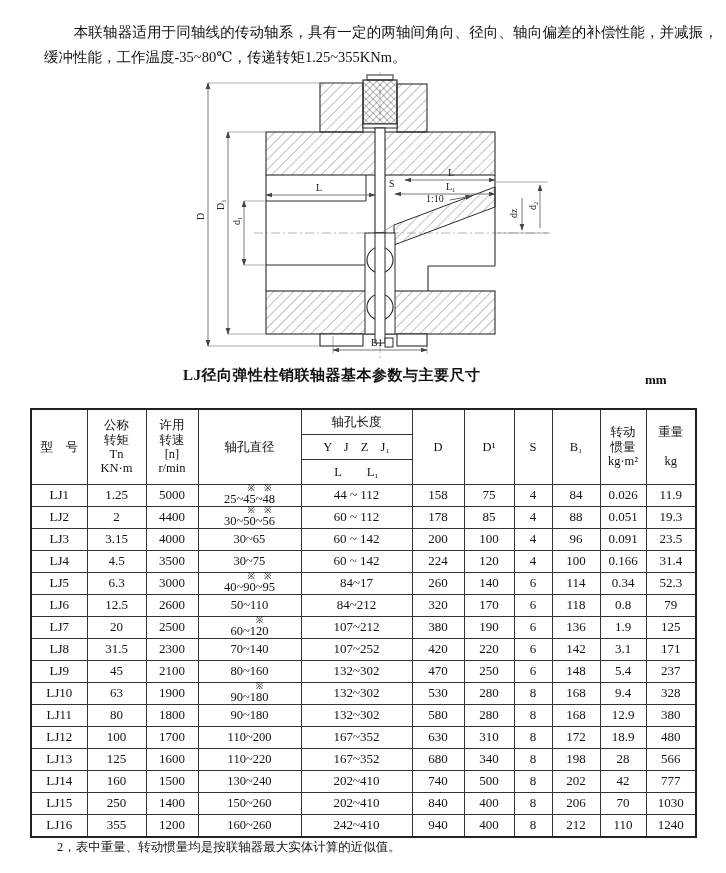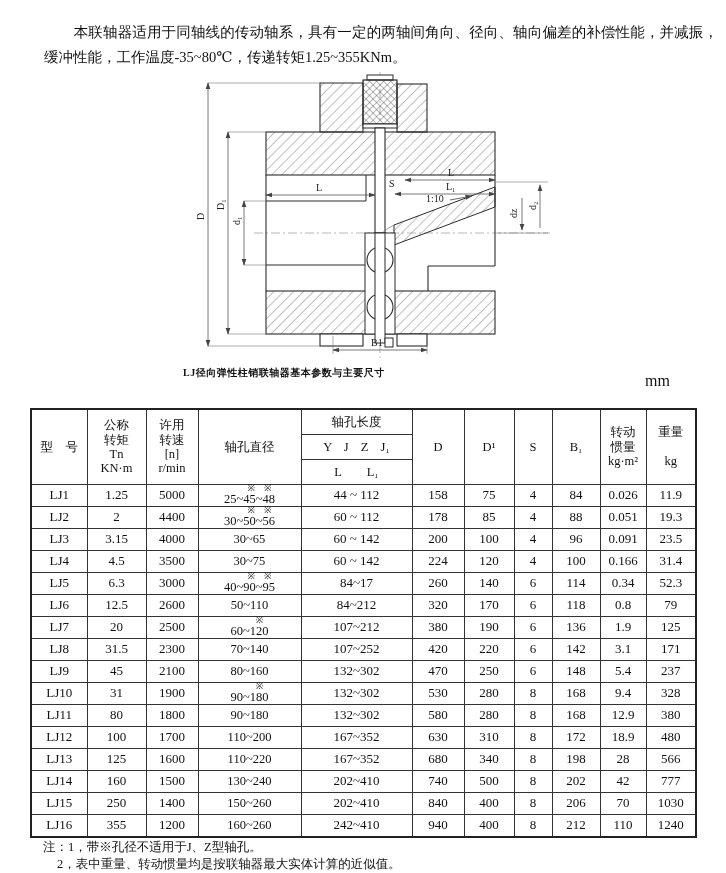--- a/index.html
+++ b/index.html
@@ -7,22 +7,22 @@
     width:726px;height:873px;position:relative;background:#ffffff;
     font-family:"Liberation Serif","DejaVu Serif",serif;color:#111;
     overflow:hidden;
   }
   .intro{
     position:absolute;top:4px;left:28px;width:674px;
     font-size:14.5px;line-height:1.72;text-indent:2.05em;text-align:justify;
     margin:16px;
   }
   .drawing{position:absolute;top:70px;left:168px;width:390px;height:292px;}
-  .tbl-title{position:absolute;top:366px;left:183px;font-size:10px;font-weight:bold;letter-spacing:0.5px;}
-  .unit{position:absolute;top:372px;left:645px;font-size:16px;font-weight:normal;}
+  .tbl-title{position:absolute;top:366px;left:183px;font-size:15px;font-weight:bold;letter-spacing:0.5px;}
+  .unit{position:absolute;top:372px;left:645px;font-size:13px;font-weight:bold;}
   table.spec{
     position:absolute;top:408px;left:30px;width:665px;
     border-collapse:collapse;table-layout:fixed;
     border:2px solid #222;
   }
   table.spec th,table.spec td{
     border:1px solid #333;text-align:center;vertical-align:middle;
     font-weight:normal;font-size:13px;padding:0;line-height:1.15;
   }
   table.spec thead th{font-size:12.5px;}
@@ -316,21 +316,21 @@
         <td>132~302</td>
         <td>470</td>
         <td>250</td>
         <td>6</td>
         <td>148</td>
         <td>5.4</td>
         <td>237</td>
       </tr>
       <tr>
         <td>LJ10</td>
-        <td>31</td>
+        <td>63</td>
         <td>1900</td>
         <td class="dia">
           <div class="marks">※</div>
           <div class="diaval">90~180</div>
         </td>
         <td>132~302</td>
         <td>530</td>
         <td>280</td>
         <td>8</td>
         <td>168</td>
@@ -424,15 +424,14 @@
         <td>400</td>
         <td>8</td>
         <td>212</td>
         <td>110</td>
         <td>1240</td>
       </tr>
     </tbody>
 </table>
 
 <div class="notes">
-  <div class="n1">注：1，带※孔径不适用于J、Z型轴孔。</div>
   <div class="n2">2，表中重量、转动惯量均是按联轴器最大实体计算的近似值。</div>
 </div>
 
 </body></html>

